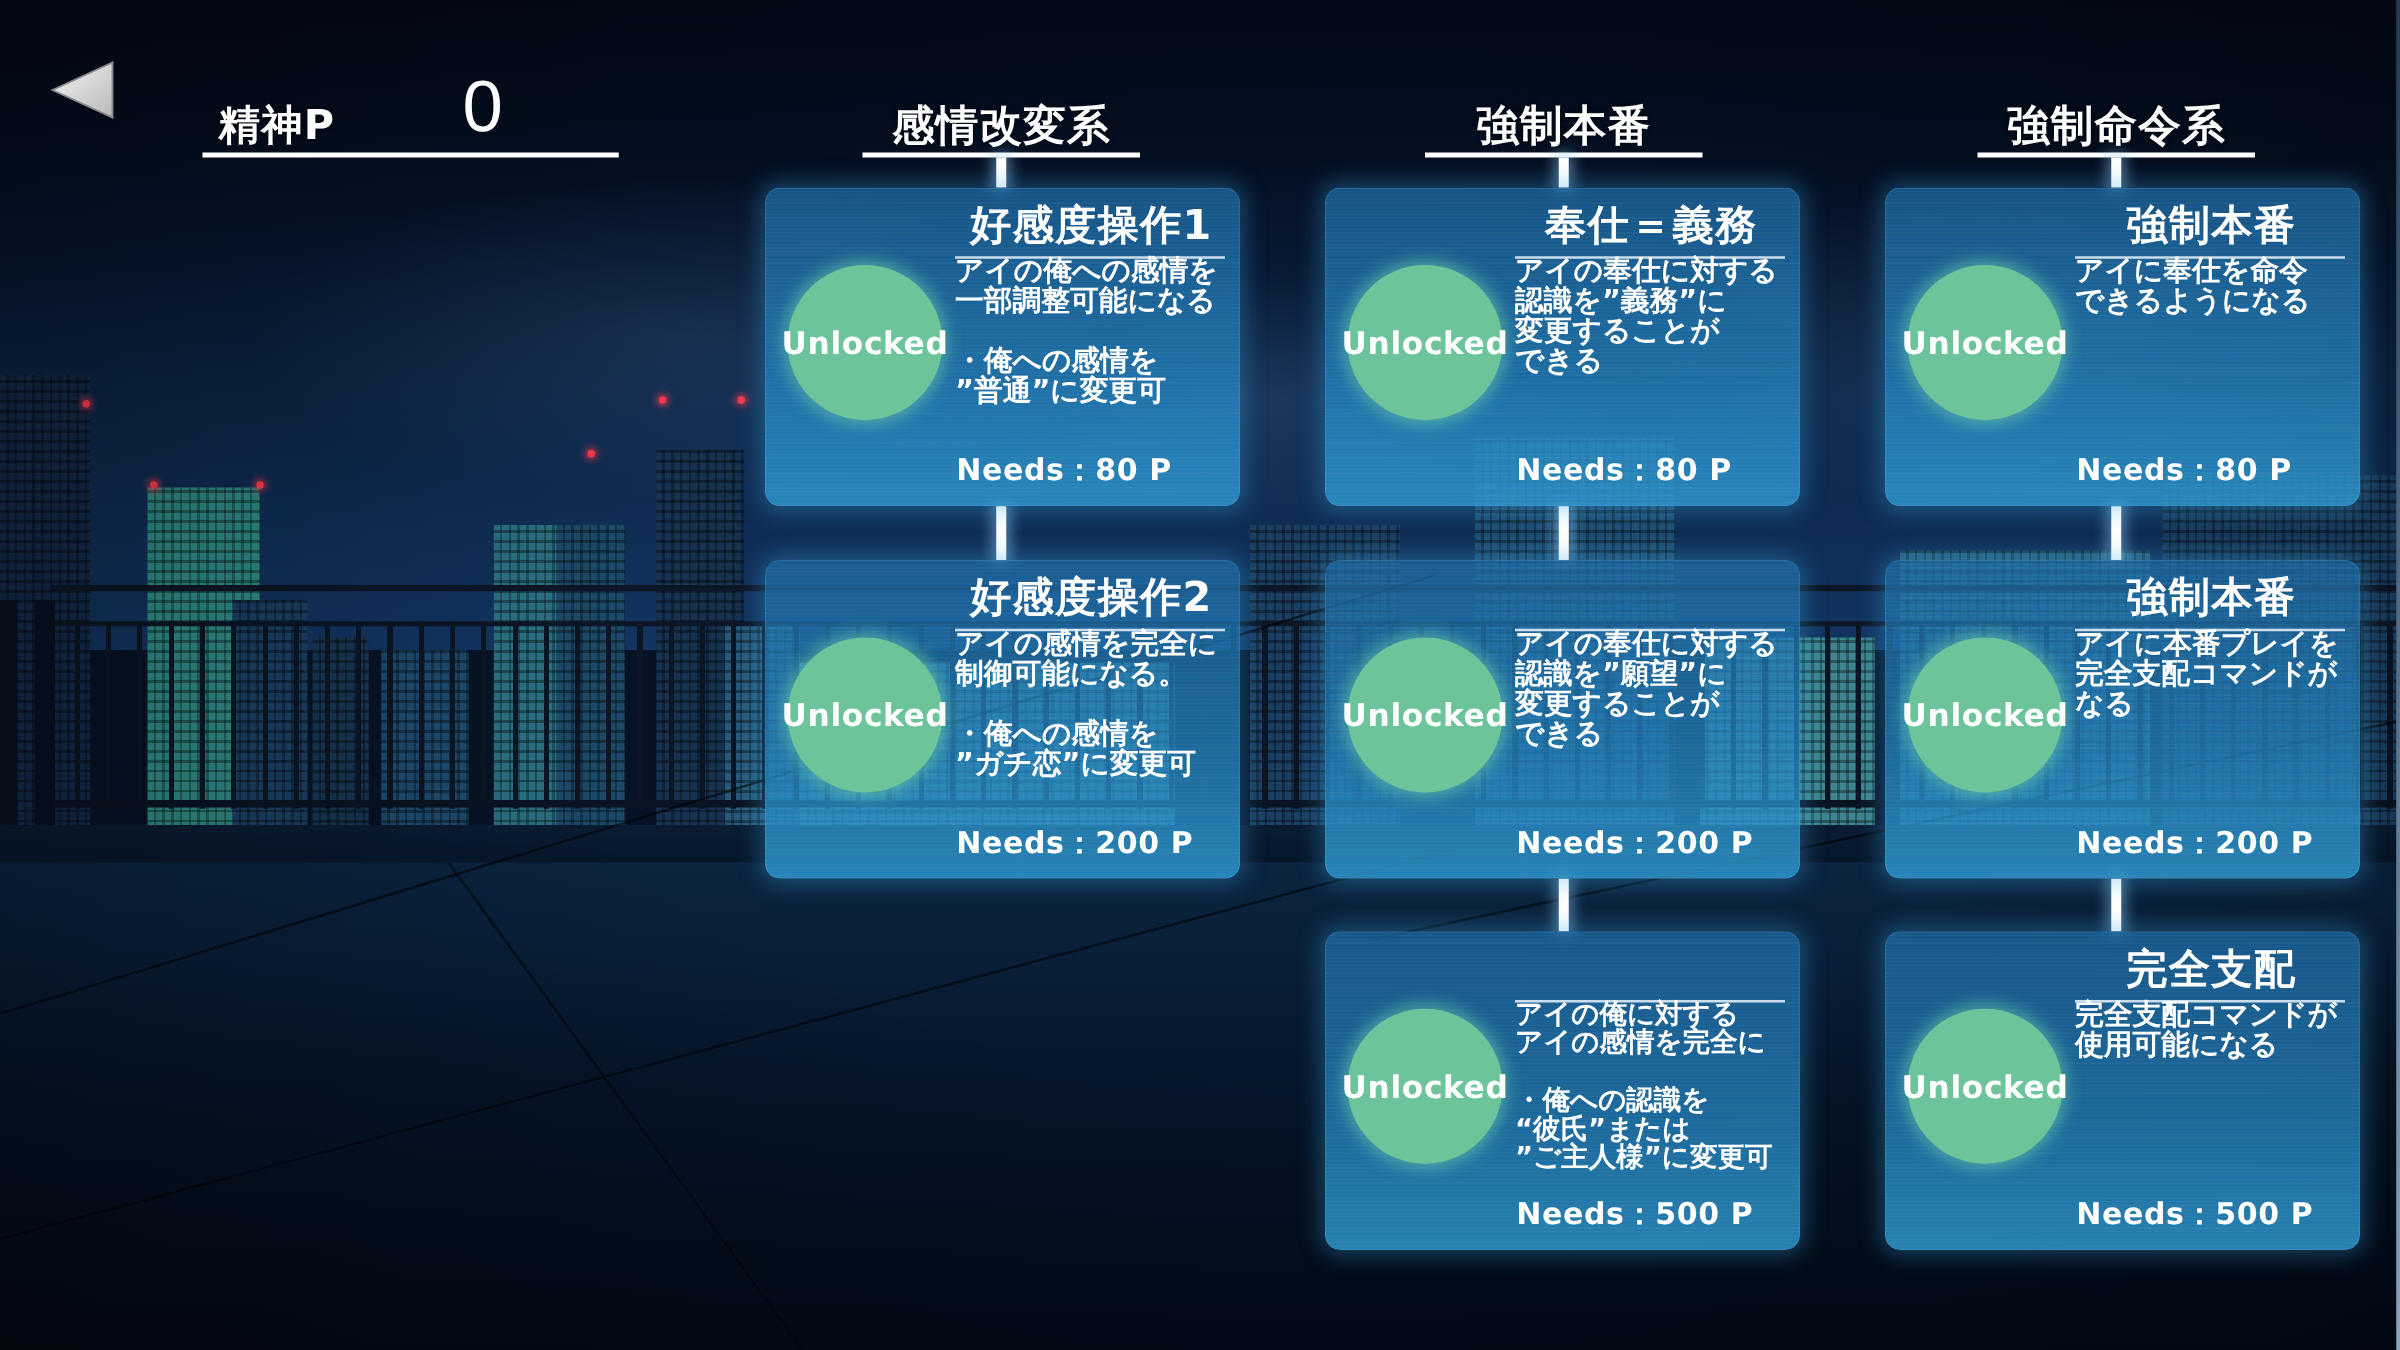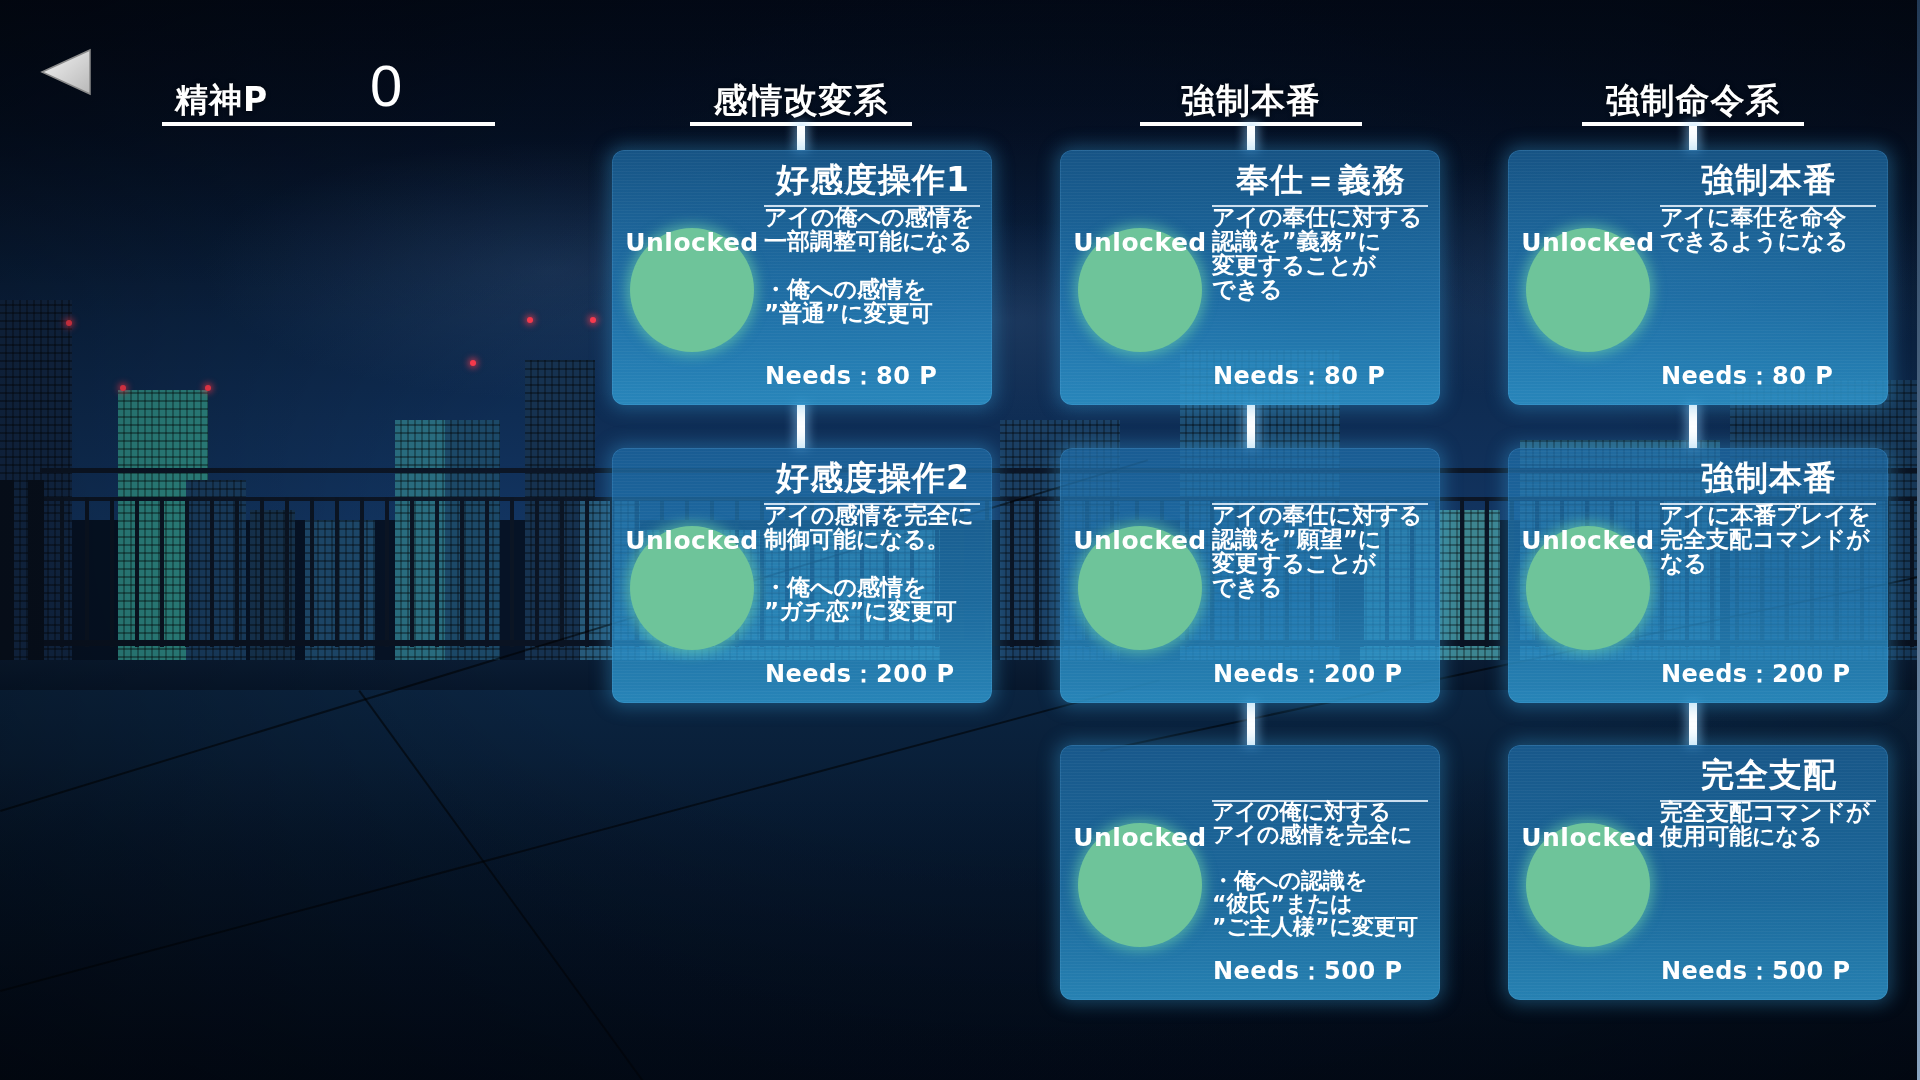--- a/index.html
+++ b/index.html
@@ -84,24 +84,24 @@
   
   .card {
     position:absolute; width:380px; height:255px; border-radius:12px;
     background:
       repeating-linear-gradient(180deg, rgba(255,255,255,0.035) 0 1px, rgba(0,0,0,0.0) 1px 3px),
       linear-gradient(180deg, rgba(30,110,170,0.72) 0%, rgba(35,130,190,0.78) 60%, rgba(45,150,205,0.85) 100%);
     box-shadow: 0 0 18px 4px rgba(60,170,230,0.35), inset 0 0 0 1px rgba(120,200,255,0.15);
     cursor:pointer;
   }
   .unlock-circle {
-    position:absolute; left:18px; top:78px; width:124px; height:124px; border-radius:50%;
+    position:absolute; left:18px; top:62px; width:124px; height:124px; border-radius:50%;
     background:#6ec49a;
     box-shadow:0 0 12px 4px rgba(110,210,170,0.55);
-    display:flex; align-items:flex-start; justify-content:center;
+    display:flex; align-items:center; justify-content:center;
   }
   .unlock-text {
     font-size:25px; font-weight:bold; color:#ffffff; letter-spacing:0.5px;
     font-family:"DejaVu Sans", sans-serif;
   }
   .card-title {
     position:absolute; left:152px; top:8px; width:218px; text-align:center;
     font-size:33px; font-weight:bold; white-space:nowrap; letter-spacing:1px;
   }
   .card-title-line {

